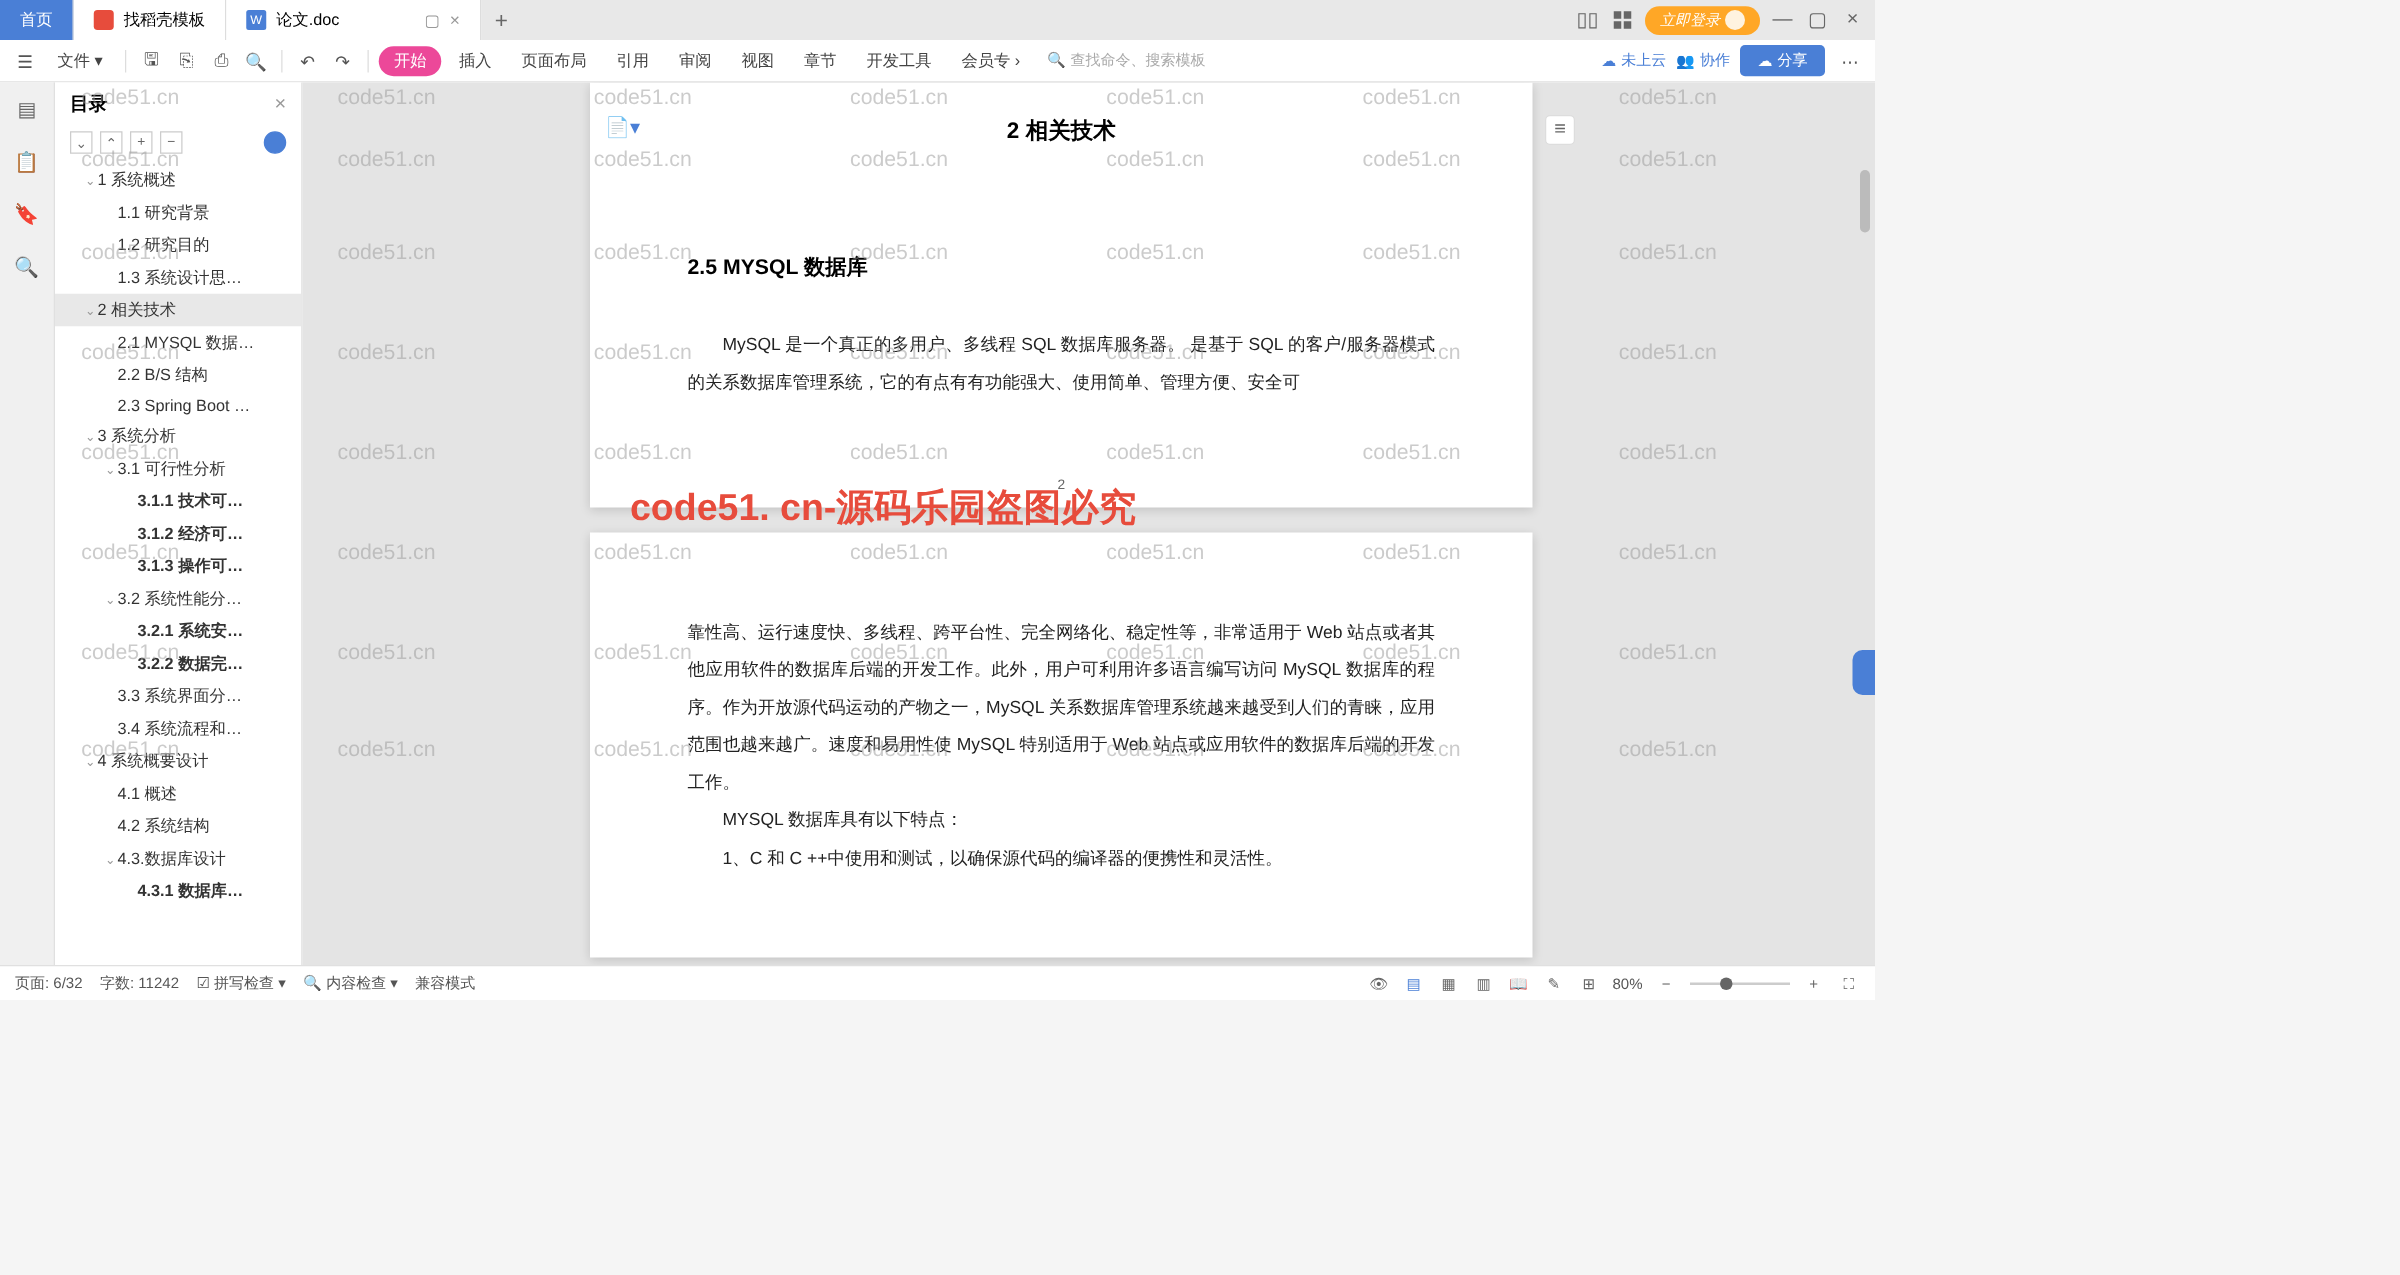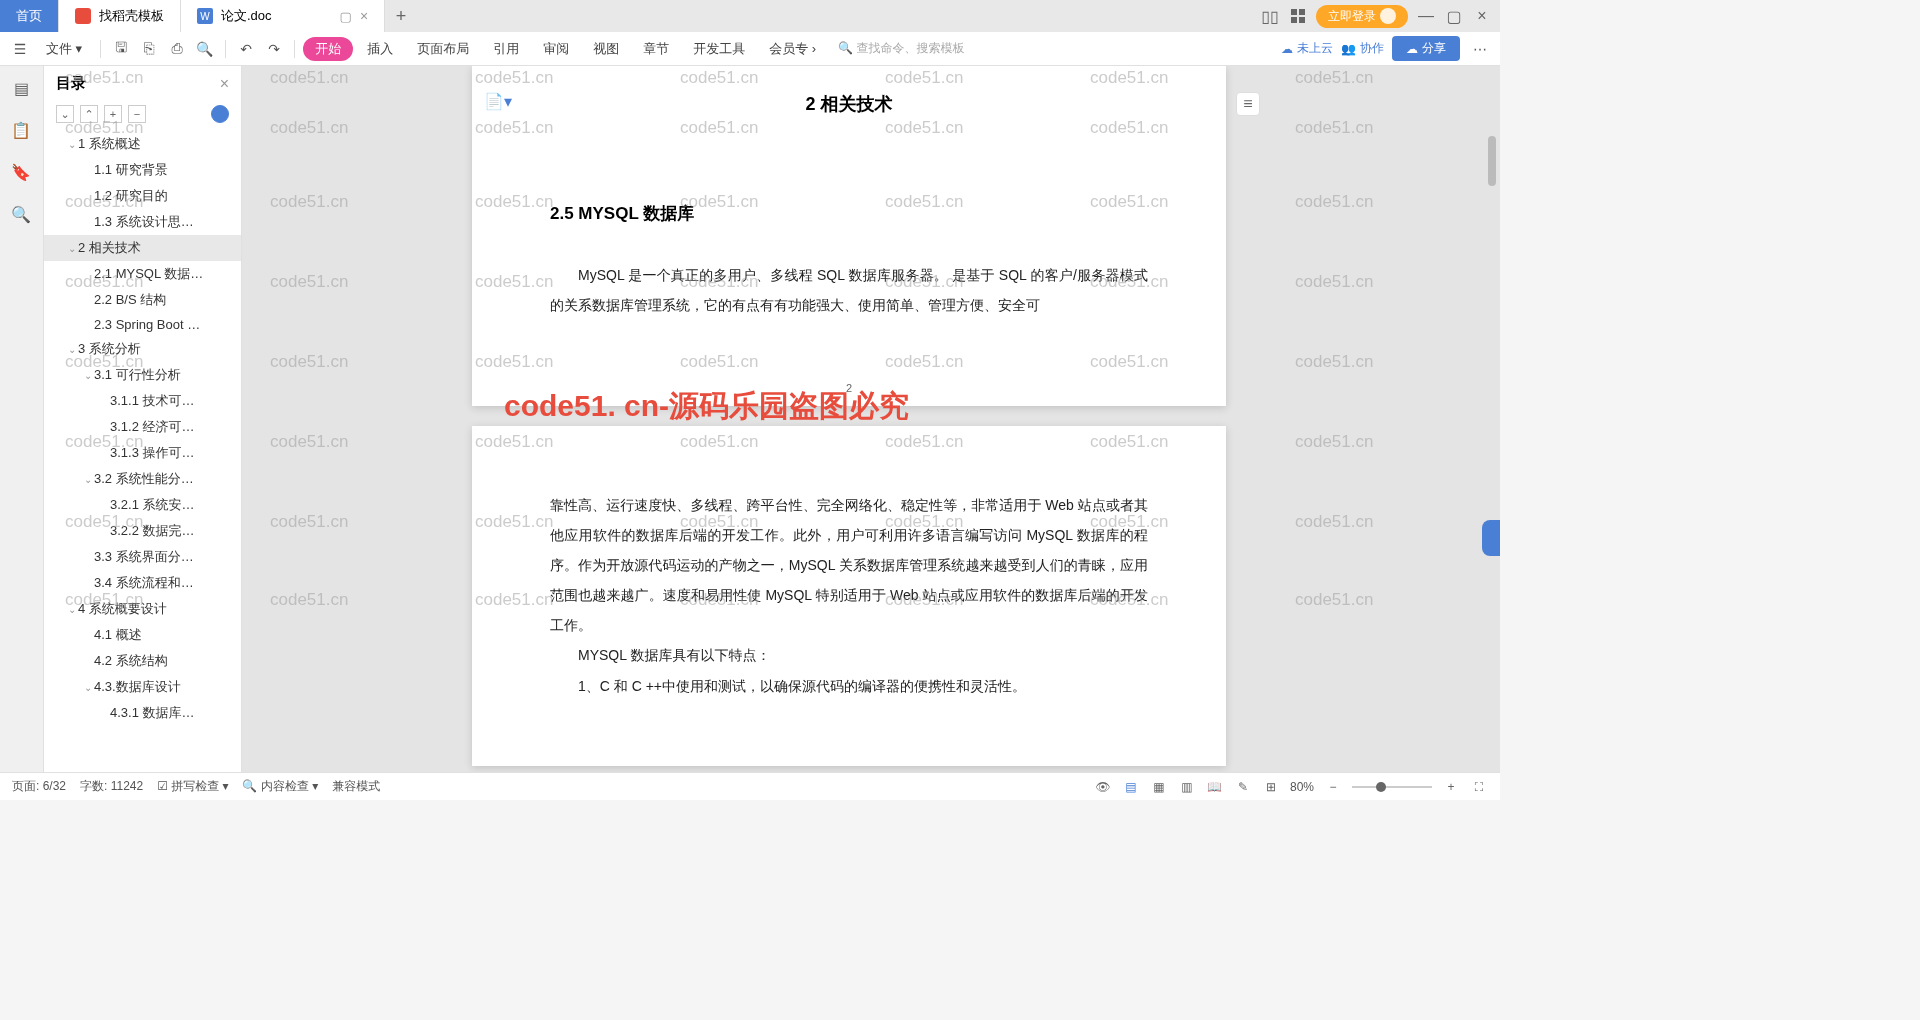--- a/index.html
+++ b/index.html
@@ -9,21 +9,21 @@
 .tabs-bar { height: 32px; background: #e8e8e8; display: flex; align-items: center; }
 .tab { height: 32px; padding: 0 16px; display: flex; align-items: center; gap: 8px; font-size: 13px; cursor: pointer; border-right: 1px solid #ddd; }
 .tab.home { background: #4a7fd6; color: #fff; }
 .tab.template { background: #fff; }
 .tab.template .red-icon { width: 16px; height: 16px; background: #e74c3c; border-radius: 3px; display: inline-block; }
 .tab.active { background: #fff; }
 .tab .w-icon { width: 16px; height: 16px; background: #4a7fd6; color: #fff; font-size: 10px; display: flex; align-items: center; justify-content: center; border-radius: 2px; }
 .tab .close-tab { color: #999; font-size: 14px; }
 .tab-add { width: 32px; text-align: center; color: #666; font-size: 18px; cursor: pointer; }
 .tabs-right { margin-left: auto; display: flex; align-items: center; gap: 8px; padding-right: 8px; }
-.login-btn { background: #ffa726; color: #fff; padding: 3px 12px; border-radius: 12px; font-size: 12px; display: flex; align-items: center; gap: 4px; }
+.login-btn { background: #ffa726; color: #fff; padding: 3px 12px; border-radius: 12px; font-size: 12px; display: flex; align-items: center; gap: 4px; font-style: italic; }
 .login-btn .avatar { width: 16px; height: 16px; background: #fff3e0; border-radius: 50%; }
 .win-btn { width: 20px; height: 20px; color: #666; cursor: pointer; display: flex; align-items: center; justify-content: center; }
 .grid-icon { display: grid; grid-template-columns: 1fr 1fr; gap: 2px; width: 14px; height: 14px; }
 .grid-icon span { background: #666; }
 
 
 .ribbon { height: 34px; background: #fff; border-bottom: 1px solid #e0e0e0; display: flex; align-items: center; padding: 0 8px; gap: 4px; }
 .rb-icon { width: 24px; height: 24px; display: flex; align-items: center; justify-content: center; color: #555; cursor: pointer; font-size: 14px; }
 .rb-sep { width: 1px; height: 18px; background: #ddd; margin: 0 4px; }
 .menu-item { padding: 0 10px; font-size: 13px; color: #444; cursor: pointer; }
@@ -46,21 +46,21 @@
 .outline-title { font-size: 15px; font-weight: bold; }
 .outline-close { margin-left: auto; color: #999; cursor: pointer; }
 .outline-tools { display: flex; gap: 6px; padding: 4px 12px 8px; }
 .outline-tool { width: 18px; height: 18px; border: 1px solid #ccc; display: flex; align-items: center; justify-content: center; font-size: 11px; color: #666; cursor: pointer; }
 .outline-tool.blue { background: #4a7fd6; border-color: #4a7fd6; border-radius: 50%; margin-left: auto; }
 .toc { flex: 1; overflow-y: auto; font-size: 13px; color: #333; }
 .toc-item { padding: 4px 0 4px 12px; cursor: pointer; white-space: nowrap; overflow: hidden; text-overflow: ellipsis; }
 .toc-item.sel { background: #e8e8e8; }
 .toc-item.l1 { padding-left: 24px; }
 .toc-item.l2 { padding-left: 40px; }
-.toc-item.l3 { padding-left: 56px; }
+.toc-item.l3 { padding-left: 56px; font-weight: bold; }
 .toc-caret { display: inline-block; width: 10px; color: #999; font-size: 10px; }
 
 
 .doc-area { flex: 1; position: relative; background: #e4e4e4; overflow: hidden; }
 .page { position: absolute; background: #fff; box-shadow: 0 2px 8px rgba(0,0,0,0.15); }
 .page1 { left: 230px; top: 0; width: 754px; height: 340px; }
 .page2 { left: 230px; top: 360px; width: 754px; height: 340px; }
 .page-icon { position: absolute; left: 12px; top: 26px; color: #4a7fd6; font-size: 16px; }
 .right-icon { position: absolute; right: -34px; top: 26px; width: 24px; height: 24px; background: #fff; border: 1px solid #ddd; border-radius: 4px; display: flex; align-items: center; justify-content: center; color: #666; }
 .doc-heading { position: absolute; left: 50%; transform: translateX(-50%); top: 26px; font-size: 18px; font-weight: bold; }

